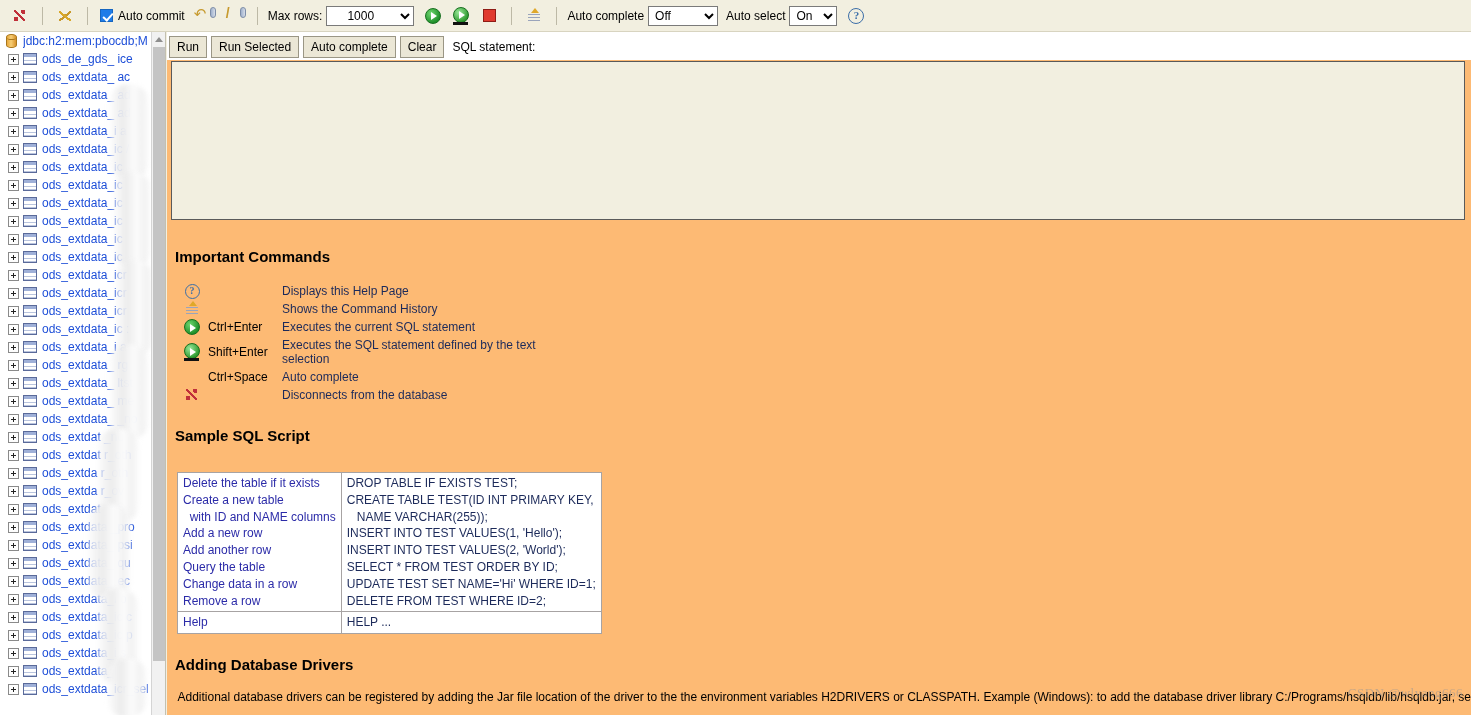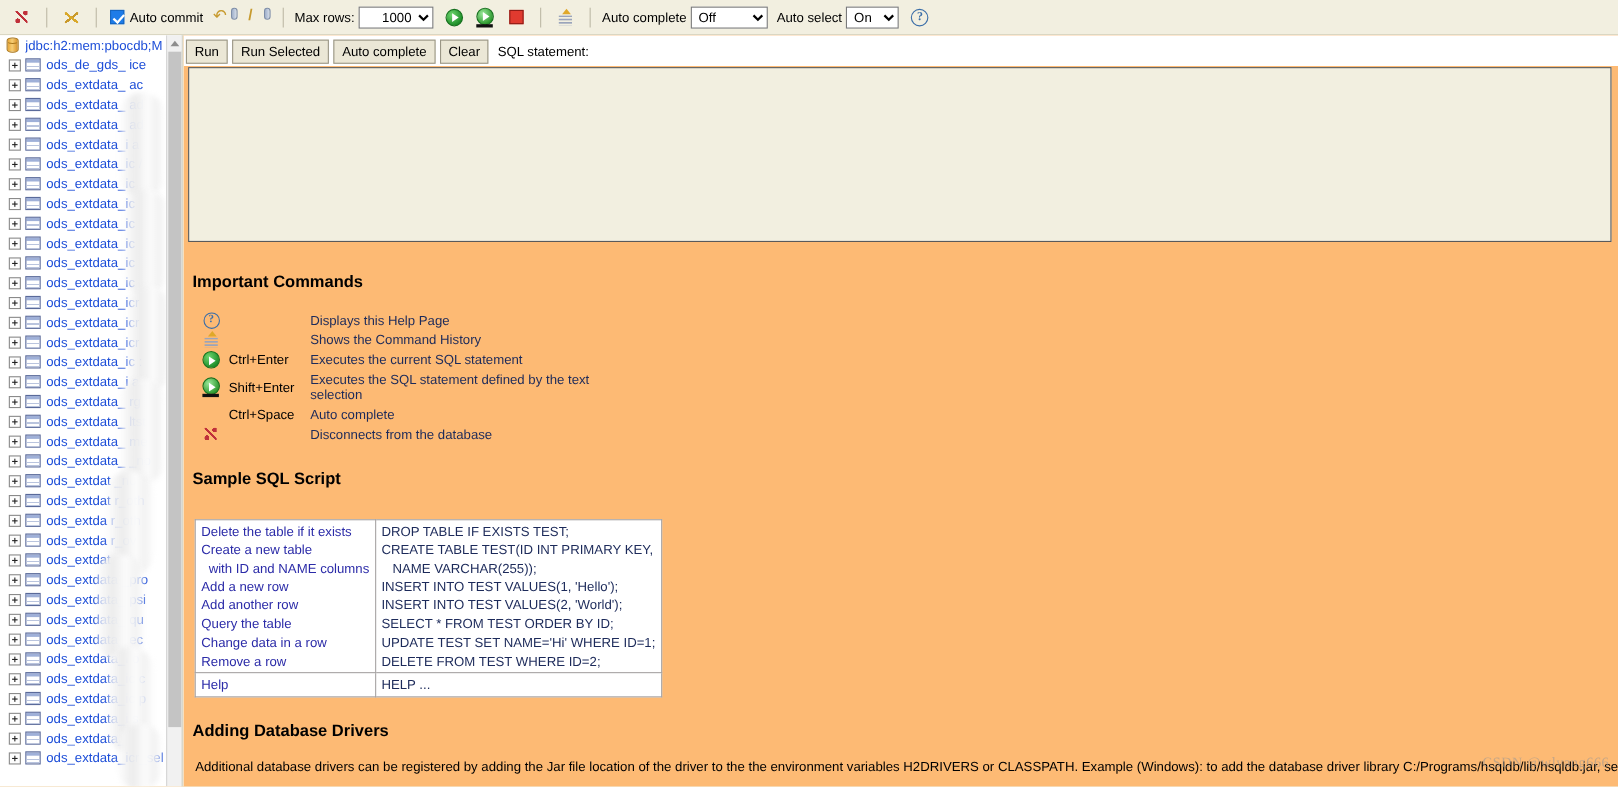--- a/index.html
+++ b/index.html
@@ -44,21 +44,21 @@
     left: 4px; top: 1px; width: 4px; height: 8px;
     border: solid #fff; border-width: 0 2px 2px 0;
     transform: rotate(42deg);
   }
   select.tb-select {
     font-family: "Liberation Sans", sans-serif;
     font-size: 12px; height: 20px;
     border: 1px solid #7a7a7a; background: #fff;
     padding: 0 2px;
   }
-  #maxRowsSelect { width: 68px; padding-left: 16px; }
+  #maxRowsSelect { width: 88px; padding-left: 16px; }
   #autoCompleteSelect { width: 70px; }
   #autoSelectSelect { width: 48px; }
 
   
   #tree-panel {
     position: absolute; left: 0; top: 32px;
     width: 166px; height: 683px;
     background: #ffffff;
     overflow: hidden;
     border-right: 1px solid #c3c0b0;

